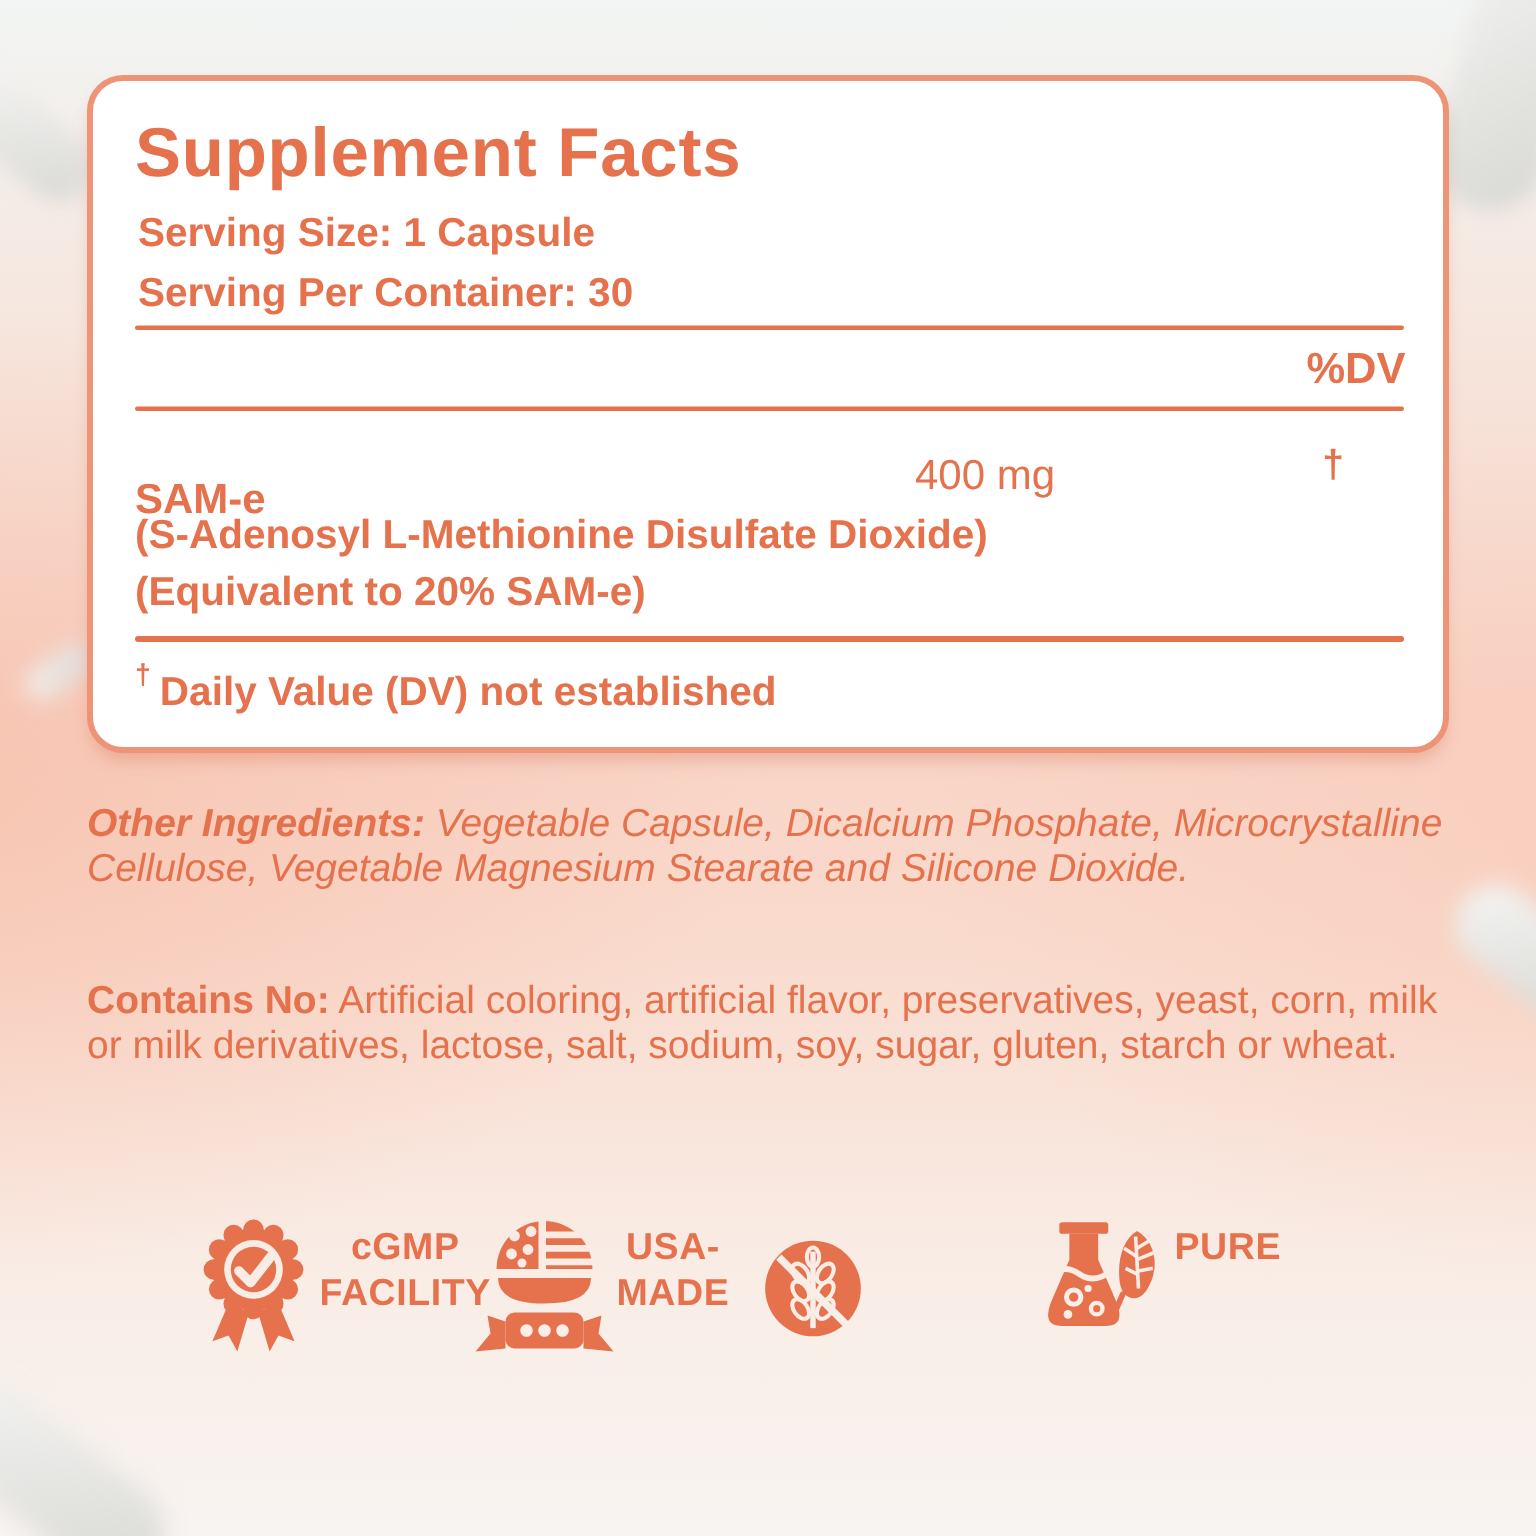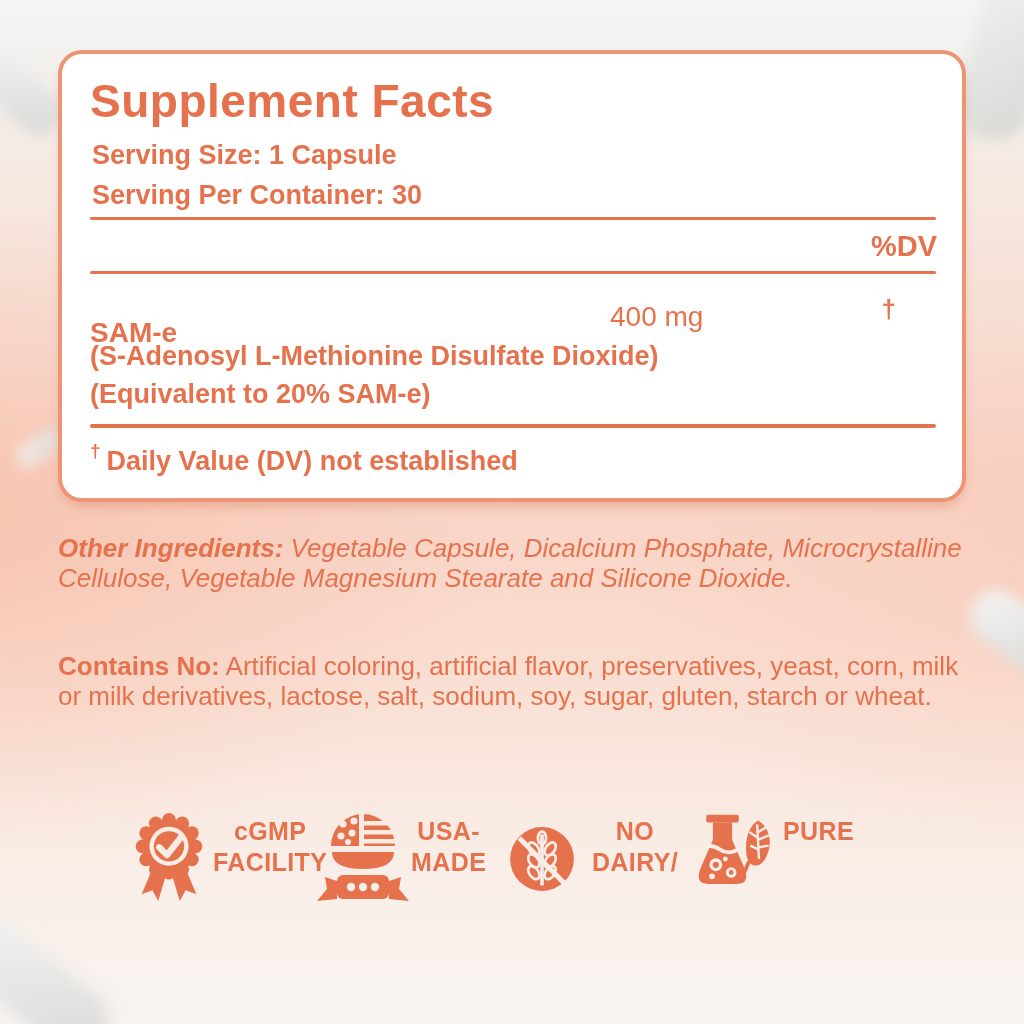--- a/index.html
+++ b/index.html
@@ -172,21 +172,20 @@
           <ellipse cx="36" cy="47" rx="5" ry="8" stroke="#000" stroke-width="3" fill="none" transform="rotate(-35 36 47)"></ellipse>
           <ellipse cx="54" cy="47" rx="5" ry="8" stroke="#000" stroke-width="3" fill="none" transform="rotate(35 54 47)"></ellipse>
           <ellipse cx="36" cy="60" rx="5" ry="8" stroke="#000" stroke-width="3" fill="none" transform="rotate(-35 36 60)"></ellipse>
           <ellipse cx="54" cy="60" rx="5" ry="8" stroke="#000" stroke-width="3" fill="none" transform="rotate(35 54 60)"></ellipse>
           <line x1="20" y1="22" x2="72" y2="74" stroke="#000" stroke-width="5.5"></line>
         </mask>
         <rect width="90" height="90" fill="#E5724C" mask="url(#mC)"></rect>
       </svg>
     </div>
     <div class="badge-label">
-      <div>NO DAIRY/</div>
     </div>
   </div>
 
   <div class="badge">
     <div class="icon-box">
       <svg width="96" height="96" viewBox="0 0 100 100">
         <mask id="mD">
           <rect width="100" height="100" fill="#000"></rect>
           <g fill="#fff">
             <rect x="20" y="4" width="34" height="8" rx="2"></rect>

